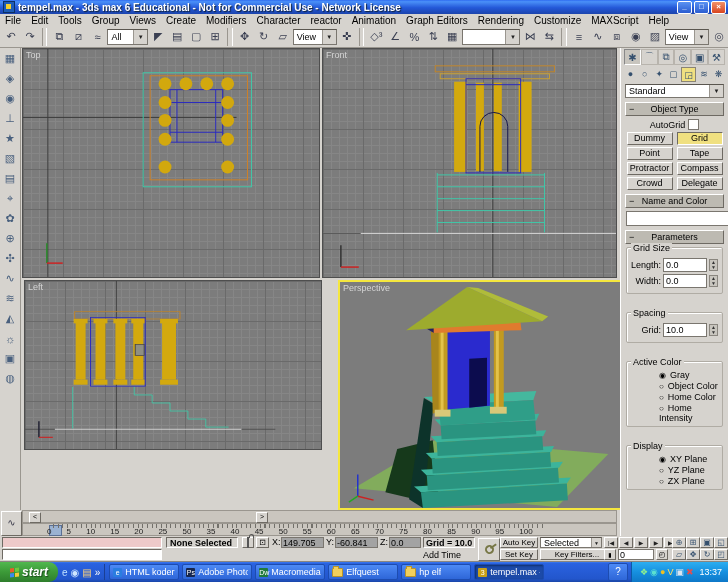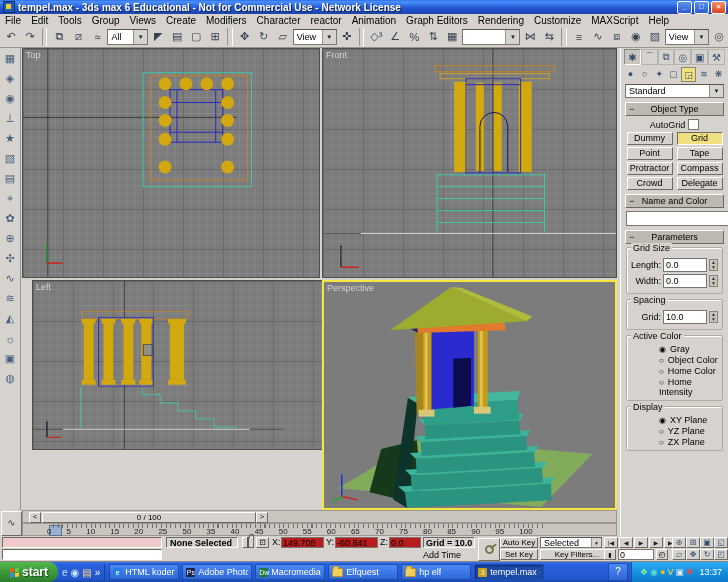--- a/index.html
+++ b/index.html
@@ -36,21 +36,21 @@
   .leftstrip{position:absolute;left:0;top:48px;width:21px;height:462px;background:#d6d3ce;
     border-right:1px solid #9a968f;display:flex;flex-direction:column;align-items:center;padding-top:2px;box-sizing:border-box;gap:3px;}
   .leftstrip span{width:17px;height:17px;display:flex;align-items:center;justify-content:center;
     font-size:11px;color:#49607e;}
   
   .vp{position:absolute;background:#7c7c7c;border:1px solid #4e4e4e;box-sizing:border-box;overflow:hidden;}
   .vp.grid{background-color:#7c7c7c;background-image:
     linear-gradient(#6a6a6a 1px,transparent 1px),linear-gradient(90deg,#6a6a6a 1px,transparent 1px),
     linear-gradient(#868686 1px,transparent 1px),linear-gradient(90deg,#868686 1px,transparent 1px);
     background-size:40px 40px,40px 40px,8px 8px,8px 8px;}
-  .vp.active{border:2px solid var(--active_viewport_border,#f5e73e);}
+  .vp.active{border:2px solid var(--active_viewport_border,#f5e73e);margin-left:16px;}
   .vp-label{position:absolute;left:3px;top:1px;color:#d4d4d4;font-size:9px;z-index:3;}
   .vp svg{position:absolute;left:0;top:0;width:100%;height:100%;}
   
   .cmdpanel{position:absolute;left:620px;top:48px;width:108px;height:488px;background:#d6d3ce;
     border-left:1px solid #fff;font-size:9px;box-sizing:border-box;padding:1px 2px;}
   .cp-tabs,.cp-cats{display:flex;justify-content:space-between;padding:0 1px;margin-bottom:2px;}
   .cp-tabs span{width:15px;height:14px;display:flex;align-items:center;justify-content:center;font-size:10px;color:#35506e;
     border:1px solid #b8b4ad;background:#d6d3ce;}
   .cp-tabs span.active{background:#c8c5be;border-color:#888 #fff #fff #888;}
   .cp-cats span{width:13px;height:13px;display:flex;align-items:center;justify-content:center;font-size:9px;color:#35506e;}
@@ -60,21 +60,21 @@
     text-align:center;line-height:12px;font-size:9px;position:relative;}
   .rollout::before{content:"−";position:absolute;left:3px;}
   .cp-row{display:flex;align-items:center;justify-content:center;gap:3px;margin:2px 0;}
   .checkbox{width:9px;height:9px;background:#fff;border:1px solid #7a766f;display:inline-block;}
   .ot-grid{display:grid;grid-template-columns:46px 46px;gap:2px 4px;justify-content:center;margin:2px 0 4px;}
   .ot-grid span{height:11px;line-height:11px;text-align:center;font-size:9px;background:#d6d3ce;
     border:1px solid;border-color:#fff #6e6a63 #6e6a63 #fff;}
   .ot-grid span.active{background:var(--highlight_button,#f0e080);border-color:#6e6a63 #fff #fff #6e6a63;}
   .namefield{display:flex;gap:2px;margin:2px 3px 4px;}
   .namefield input{flex:1;height:11px;border:1px solid #7a766f;font-size:9px;}
-  .groupbox{margin:3px 3px 5px;border:1px solid #b0aca4;border-radius:2px;position:relative;padding:8px 2px 3px;box-shadow:inset 1px 1px 0 #fff;}
+  .groupbox{margin:3px 3px 18px;border:1px solid #b0aca4;border-radius:2px;position:relative;padding:8px 2px 3px;box-shadow:inset 1px 1px 0 #fff;}
   .groupbox .gb-label{position:absolute;left:4px;top:-5px;background:#d6d3ce;padding:0 2px;font-size:9px;}
   .fieldrow{display:flex;align-items:center;justify-content:flex-end;gap:2px;margin:2px 2px;}
   .fieldrow input{width:38px;height:10px;border:1px solid #7a766f;font-size:9px;background:#fff;}
   .spin{display:inline-flex;flex-direction:column;font-size:5px;line-height:5px;color:#333;background:#c8c5be;border:1px solid #8a867f;padding:0 1px;}
   .radiolist{display:flex;flex-direction:column;gap:1px;padding-left:30px;}
   .radio{font-size:9px;}
   .radio::before{content:"○";margin-right:4px;font-size:8px;}
   .radio.active::before{content:"◉";}
   
   .minicurve{position:absolute;left:1px;top:511px;width:19px;height:23px;background:#d6d3ce;
@@ -90,40 +90,40 @@
     background:repeating-linear-gradient(90deg,#72706a 0 1px,transparent 1px 4.7px);}
   .ticks{position:absolute;left:24px;top:3px;width:486px;display:flex;justify-content:space-between;font-size:8px;color:#222;}
   .tb-marker{position:absolute;left:26px;top:1px;width:13px;height:11px;background:#9ab2d2;border:1px solid #5a6f94;box-sizing:border-box;}
   
   .statusbar{position:absolute;left:0;top:536px;width:728px;height:26px;background:#d6d3ce;font-size:9px;}
   .statusbar .abs{position:absolute;height:11px;box-sizing:border-box;}
   .inset{border:1px solid;border-color:#6e6a63 #fff #fff #6e6a63;background:#d6d3ce;font-weight:bold;}
   .pinkfield{background:#eecaca;}
   .whitefield{background:#fff;}
   .sb-label{line-height:11px;}
-  .sb-input{border:1px solid #7a766f;background:#b91c1c;font-size:9px;height:11px;box-sizing:border-box;width:100%;padding:0 1px;}
+  .sb-input{border:1px solid #7a766f;background:#a3a3a3;font-size:9px;height:11px;box-sizing:border-box;width:100%;padding:0 1px;}
   .sb-btn{background:#d6d3ce;border:1px solid;border-color:#fff #6e6a63 #6e6a63 #fff;text-align:center;line-height:10px;font-size:8px;}
   .play-row{display:flex;gap:1px;}
   .play-row span,.nav-row span{width:14px;height:11px;background:#d6d3ce;border:1px solid;border-color:#fff #6e6a63 #6e6a63 #fff;
     display:inline-flex;align-items:center;justify-content:center;font-size:6px;color:#222;box-sizing:border-box;}
   .nav-row{display:flex;gap:0px;}
   .nav-row span{width:14px;font-size:8px;color:#35506e;}
   .lockicon{width:8px;height:6px;background:#8a8a8a;border:1px solid #555;position:relative;margin-top:4px;}
   .lockicon::before{content:"";position:absolute;top:-4px;left:1px;width:3px;height:3px;border:1px solid #555;border-bottom:none;border-radius:3px 3px 0 0;}
   .keybtn{position:absolute;left:478px;top:2px;width:20px;height:21px;background:#d6d3ce;
     border:1px solid;border-color:#fff #6e6a63 #6e6a63 #fff;display:flex;align-items:center;justify-content:center;}
   .keyg{width:5px;height:5px;border:2px solid #777746;border-radius:50%;position:relative;transform:rotate(-35deg);}
   .keyg::after{content:"";position:absolute;left:4px;top:1px;width:7px;height:2px;background:#777746;}
   
   .taskbar{position:absolute;left:0;top:562px;width:728px;height:20px;
     background:linear-gradient(180deg,#3a7af0 0%,#2a62e0 8%,#2256cc 85%,#1a46a8 100%);
     display:flex;align-items:center;color:#fff;}
   .startbtn{height:20px;width:58px;background:linear-gradient(180deg,#51b84e 0%,#3c9a38 50%,#2e7e2c 100%);
     border-radius:0 9px 9px 0;display:flex;align-items:center;justify-content:center;gap:3px;
-    font-weight:bold;font-size:12px;text-shadow:1px 1px 1px #1a4a1a;}
+    font-weight:bold;font-style:italic;font-size:12px;text-shadow:1px 1px 1px #1a4a1a;}
   .flag{display:grid;grid-template-columns:4px 4px;grid-template-rows:4px 4px;gap:1px;transform:skewY(-6deg);}
   .flag i{display:block;}
   .quick{display:flex;align-items:center;gap:3px;padding:0 4px;border-right:1px solid #1a3f95;height:16px;}
   .quick span{font-size:10px;}
   .tasks{flex:1;display:flex;gap:3px;padding:0 4px;overflow:hidden;}
   .task{width:70px;height:16px;background:linear-gradient(#4d8af5,#2e66d8);border:1px solid #1d4cb0;border-radius:2px;
     display:flex;align-items:center;gap:3px;padding:0 3px;box-sizing:border-box;font-size:9px;flex:0 0 auto;}
   .task.active{background:#1c4aa8;box-shadow:inset 1px 1px 2px #10306e;}
   .task .tico{width:9px;height:9px;font-size:7px;line-height:9px;text-align:center;color:#fff;border-radius:1px;flex:0 0 auto;}
   .task .tico.folder{background:#f2cf5c;border:1px solid #b8932a;width:9px;height:7px;position:relative;}
@@ -315,21 +315,21 @@
         <circle cx="143" cy="91" r="6.5"></circle>
           <circle cx="206" cy="91" r="6.5"></circle>
         <circle cx="143" cy="119" r="6.5"></circle>
           <circle cx="206" cy="119" r="6.5"></circle>
       </g>
       <line x1="24" y1="196" x2="24" y2="216" stroke="#2a8a2a" stroke-width="1.5"></line>
       <line x1="24" y1="216" x2="40" y2="216" stroke="#cc2222" stroke-width="1.5"></line>
     </svg>
   </div>
 
-  <div class="vp grid" style="left:32px;top:280px;width:298px;height:170px">
+  <div class="vp grid" style="left:24px;top:280px;width:298px;height:170px">
     <span class="vp-label">Left</span>
     <svg viewBox="0 0 298 230" preserveAspectRatio="none">
       <line x1="92" y1="0" x2="92" y2="230" stroke="#3a3a3a"></line>
       <line x1="30" y1="203" x2="218" y2="203" stroke="#d8d8d8"></line>
       <line x1="0" y1="203" x2="30" y2="203" stroke="#4a4a4a"></line>
       <line x1="218" y1="203" x2="252" y2="203" stroke="#4a4a4a"></line>
       <rect x="50" y="42" width="106" height="10" fill="none" stroke="#c08428"></rect>
       <g fill="#d3a90e">
         <rect x="51" y="57" width="10" height="78"></rect>
           <rect x="49" y="52" width="14" height="6"></rect>
@@ -472,21 +472,20 @@
           <span class="radio active">XY Plane</span>
           <span class="radio">YZ Plane</span>
           <span class="radio">ZX Plane</span>
         </div>
     </div>
   </div>
 
   <div class="minicurve">∿</div>
   <div class="timeslider">
     <span class="ts-btn" style="left:6px">&lt;</span>
-    <span class="ts-handle">0 / 100</span>
     <span class="ts-btn" style="left:233px">&gt;</span>
   </div>
   <div class="trackbar">
     <span class="tb-marker"></span>
     <span class="ruler"></span>
     <span class="ticks">
         <span>0</span>
         <span>5</span>
         <span>10</span>
         <span>15</span>

